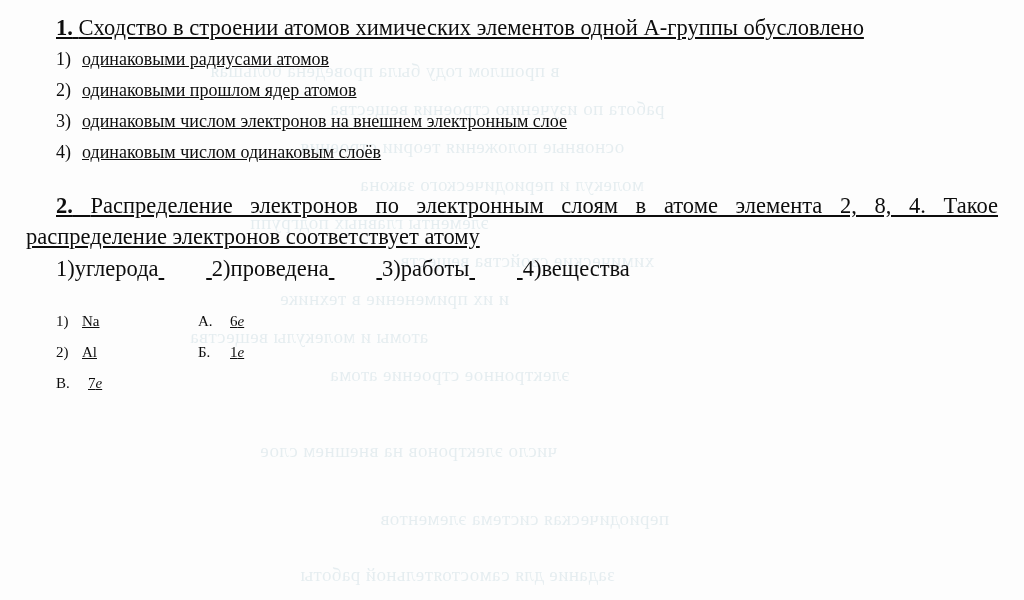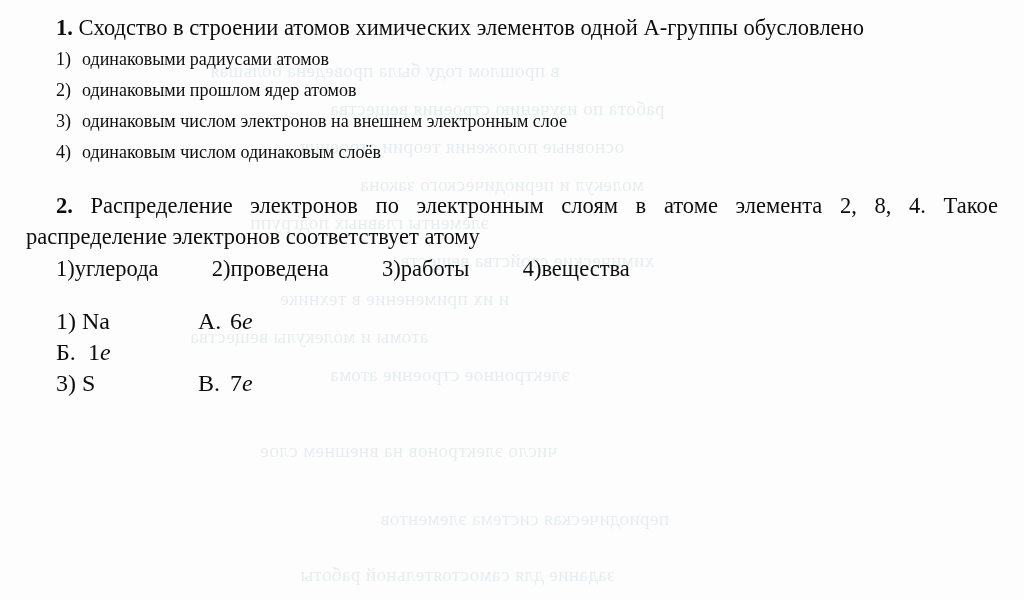--- a/index.html
+++ b/index.html
@@ -35,20 +35,21 @@
     letter-spacing: 0.4px;
   }
   .ghost-line {
     position: absolute;
     white-space: nowrap;
     transform: scaleX(-1);
   }
   .content {
     position: relative;
     z-index: 2;
+    text-decoration: underline;
   }
   .task {
     margin-bottom: 17px;
   }
   .task-stem {
     font-size: 22.5px;
     line-height: 31px;
     text-align: justify;
     text-justify: inter-word;
     margin: 0 0 1px 0;
@@ -77,21 +78,21 @@
     font-size: 22.5px;
     line-height: 31px;
     padding-left: 30px;
     white-space: nowrap;
   }
   .options-inline .inline-opt {
     display: inline-block;
   }
   .match {
     padding-left: 30px;
-    font-size: 24px;
+    font-size: 15px;
     line-height: 31px;
   }
   .match-row {
     display: flex;
   }
   .match-left {
     width: 142px;
     white-space: nowrap;
   }
   .match-left .lbl {
@@ -157,23 +158,23 @@
       </div>
     </div>
 
     <div class="task" id="t3">
       <div class="match">
         <div class="match-row">
           <div class="match-left"><span class="lbl">1)</span><span>Na</span></div>
           <div class="match-right"><span class="lbl">А.</span><span>6</span><span class="ital">e</span></div>
         </div>
         <div class="match-row">
+          <div class="match-left"><span class="lbl">2)</span><span>Al</span></div>
           <div class="match-right"><span class="lbl">Б.</span><span>1</span><span class="ital">e</span></div>
         </div>
         <div class="match-row">
-          <div class="match-left"><span class="lbl">3)</span><span>S</span></div>
           <div class="match-right"><span class="lbl">В.</span><span>7</span><span class="ital">e</span></div>
         </div>
       </div>
     </div>
 
   </div>
 </div>
 
 </body></html>

